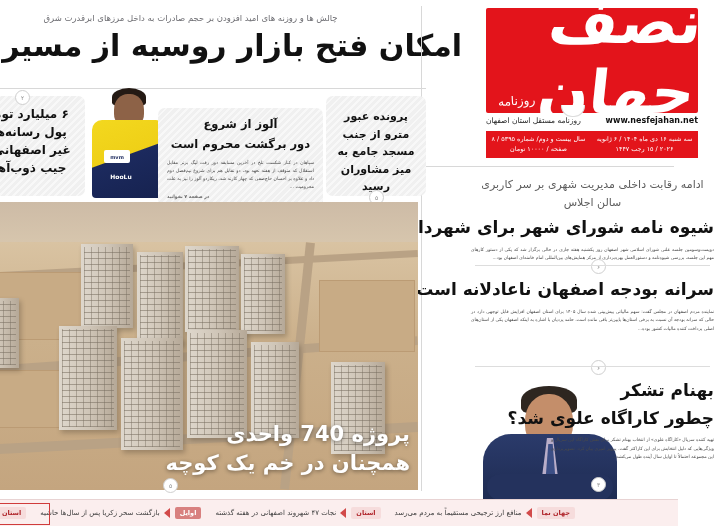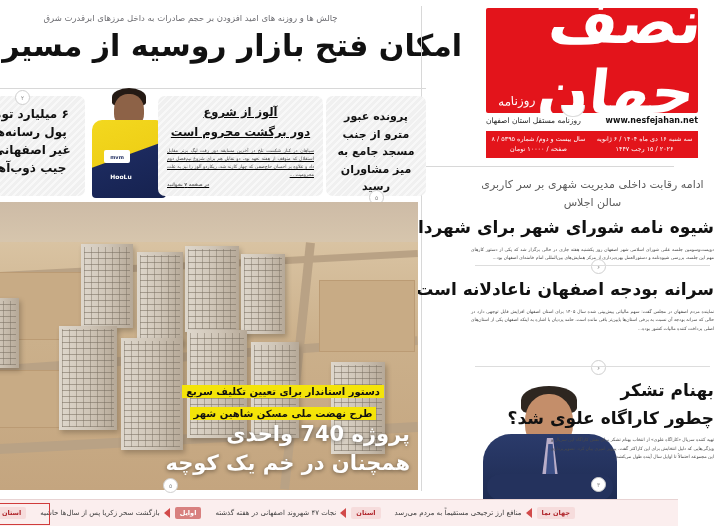--- a/index.html
+++ b/index.html
@@ -70,21 +70,21 @@
   
   .teaser{
     position:absolute;background:#f0f0f0;border-radius:7px;
     background-image:repeating-linear-gradient(135deg,rgba(255,255,255,.55) 0 2px,rgba(0,0,0,0) 2px 5px);
   }
   .t1{left:5px;top:96px;width:122px;height:100px;}
   .t1 .t-title{
     padding:9px 8px 0;text-align:center;font-size:12px;font-weight:bold;
     line-height:1.5;color:#111;
   }
-  .t2{left:200px;top:96px;width:165px;height:100px;text-decoration:underline;}
+  .t2{left:200px;top:108px;width:165px;height:100px;}
   .t2 .t-title{padding:8px 9px 0;text-align:center;font-size:11.5px;font-weight:bold;line-height:1.55;color:#111;}
   .t2 .t-body{
     padding:5px 9px 0;text-align:justify;font-size:4.6px;line-height:1.75;color:#4a4a4a;
   }
   .t2 .t-more{padding:3px 9px 0;text-align:left;font-size:4.6px;color:#666;font-weight:bold;}
   .t3{left:368px;top:96px;width:100px;height:100px;}
   .t3 .t-title{padding:12px 7px 0;text-align:center;font-size:11px;font-weight:bold;line-height:1.6;color:#111;}
 
   
   .player{
@@ -308,24 +308,20 @@
     <div class="bldg" style="left:174px;top:50px;width:46px;height:92px;"></div>
     <div class="bldg" style="left:222px;top:44px;width:54px;height:86px;"></div>
     <div class="bldg" style="left:278px;top:52px;width:44px;height:80px;"></div>
     <div class="bldg" style="left:96px;top:124px;width:58px;height:104px;"></div>
     <div class="bldg" style="left:158px;top:136px;width:62px;height:112px;"></div>
     <div class="bldg" style="left:224px;top:128px;width:60px;height:108px;"></div>
     <div class="bldg" style="left:288px;top:140px;width:48px;height:96px;"></div>
     <div class="bldg" style="left:16px;top:96px;width:40px;height:70px;"></div>
     <div class="bldg" style="left:368px;top:160px;width:54px;height:92px;"></div>
 
-    <div class="cap-yellow">
-      <span>دستور استاندار برای تعیین تکلیف سریع</span><br>
-      <span>طرح نهضت ملی مسکن شاهین شهر</span>
-    </div>
 
     <div class="cap-white">
       <div>پروژه 740 واحدی</div>
       <div>همچنان در خم یک کوچه</div>
     </div>
   </div>
   <div class="pref" style="left:205px;top:478px;">۵</div>
 
   <div class="ticker">
     <div class="tk-redbox"></div>

